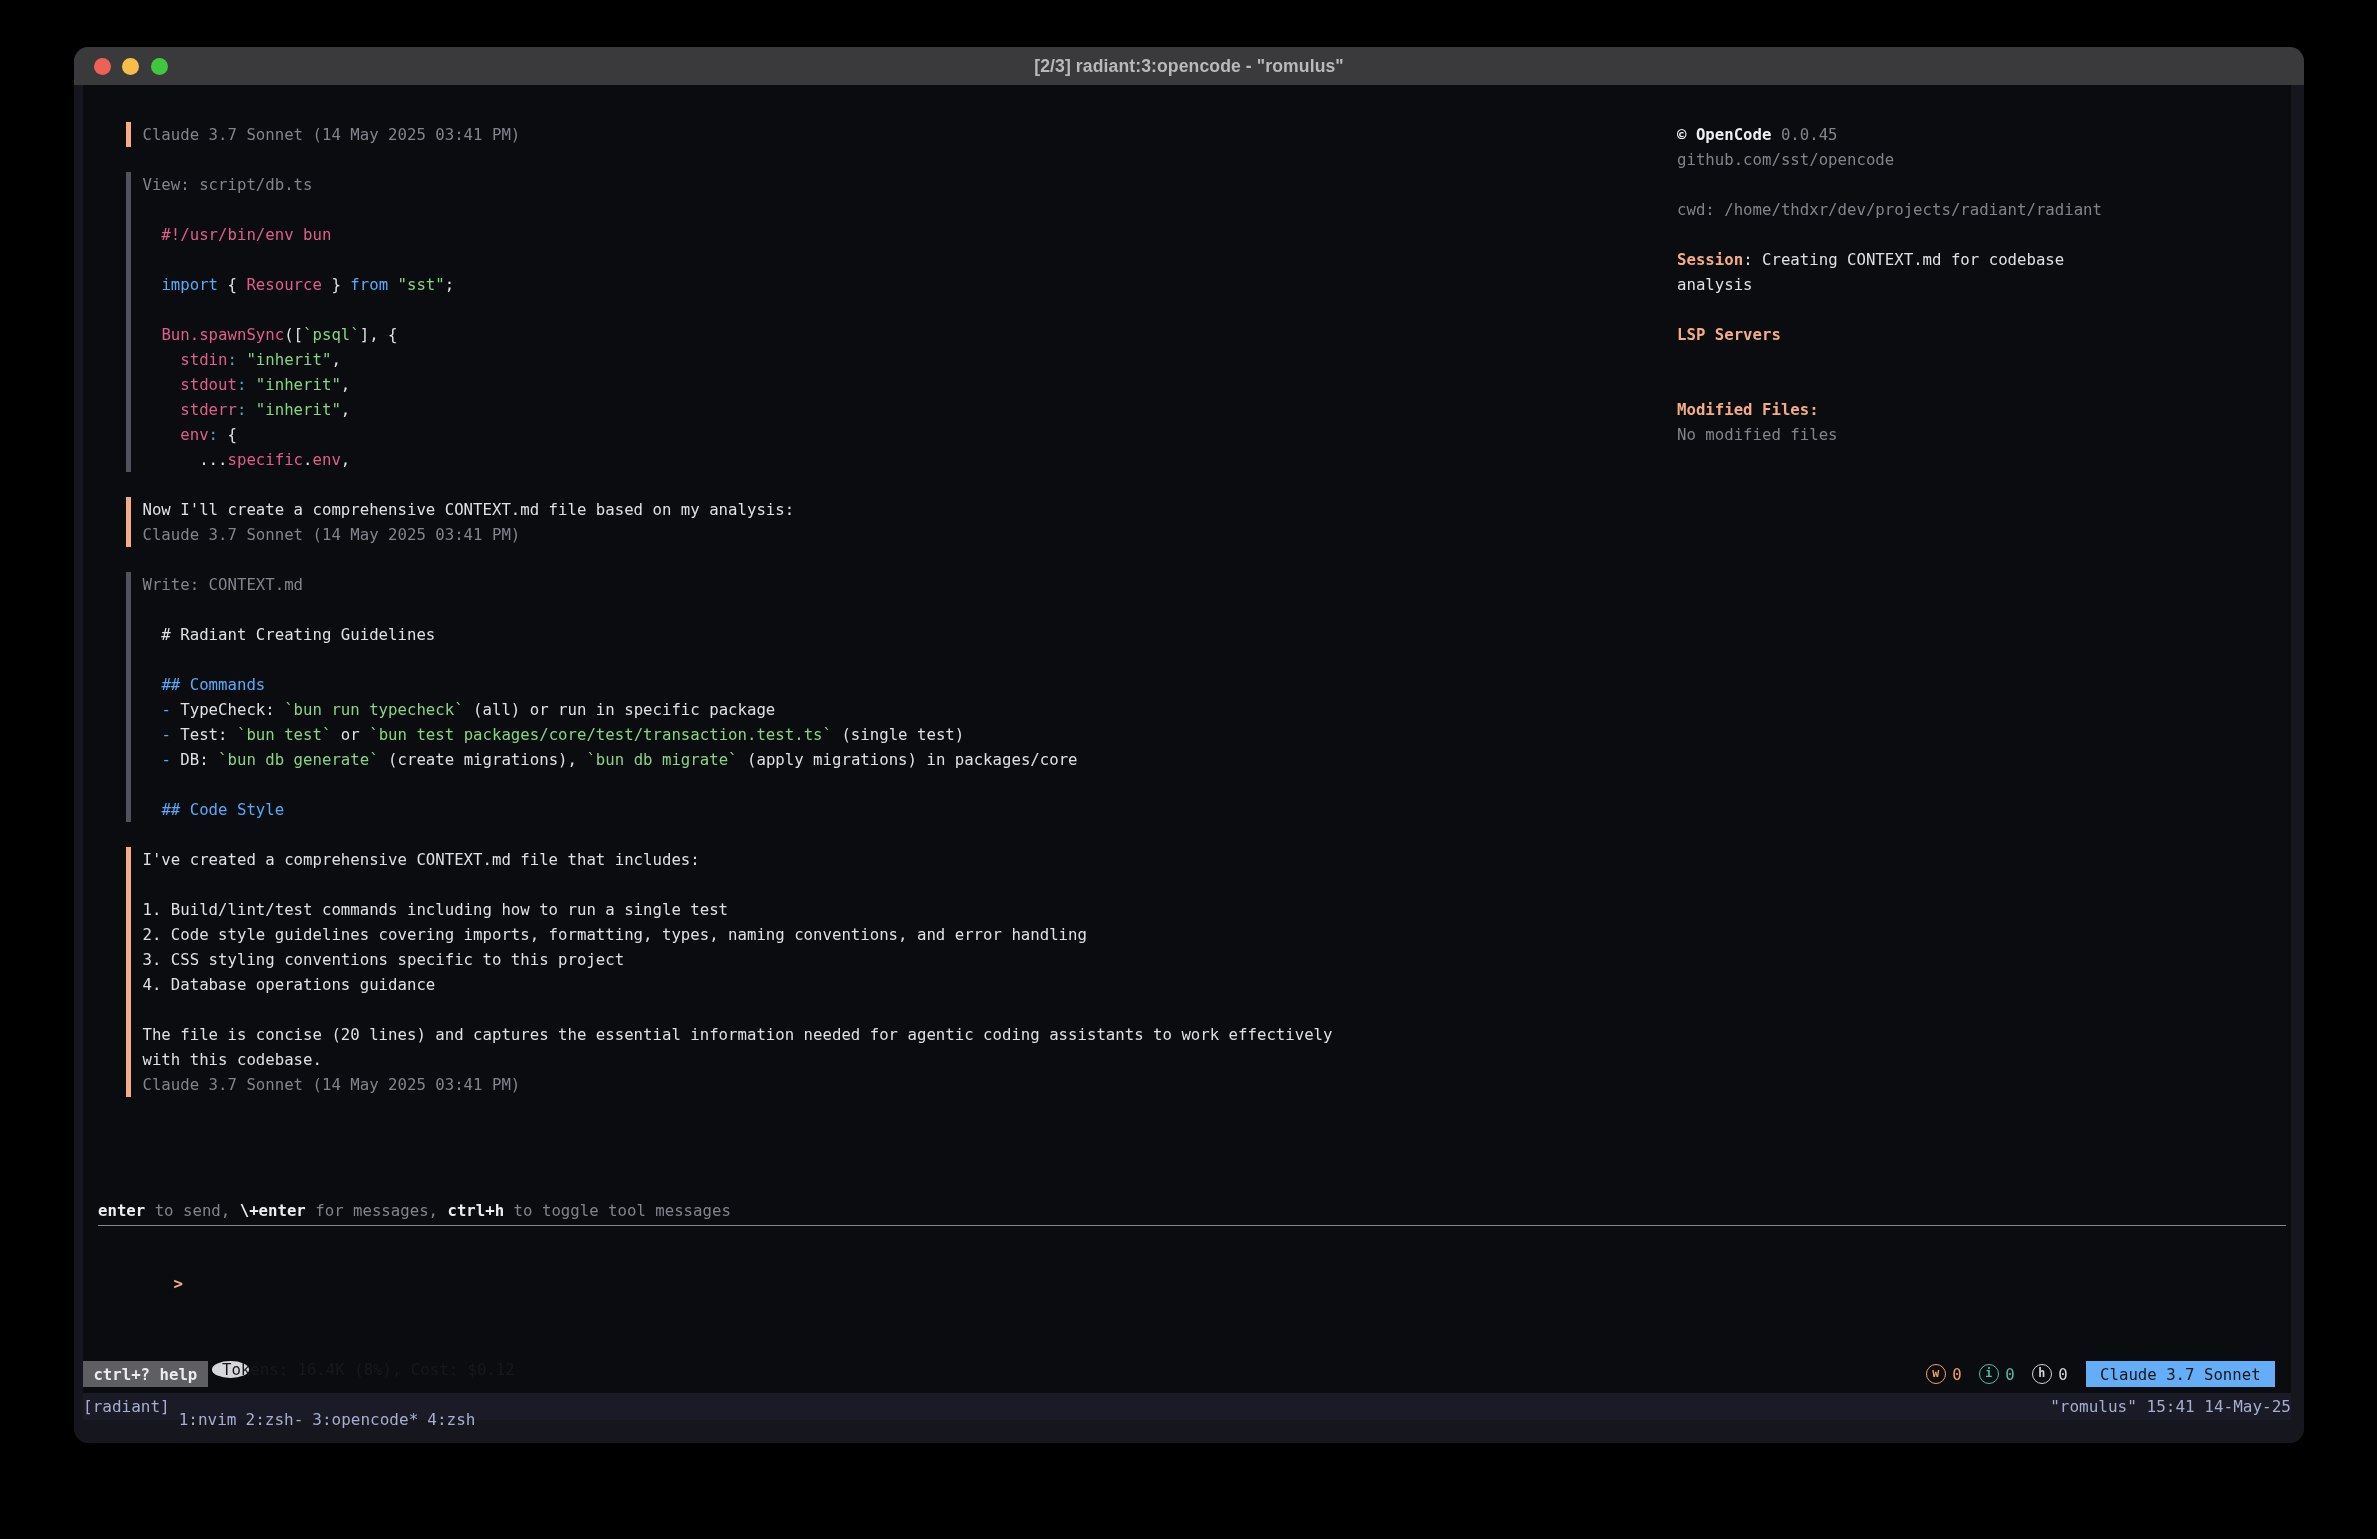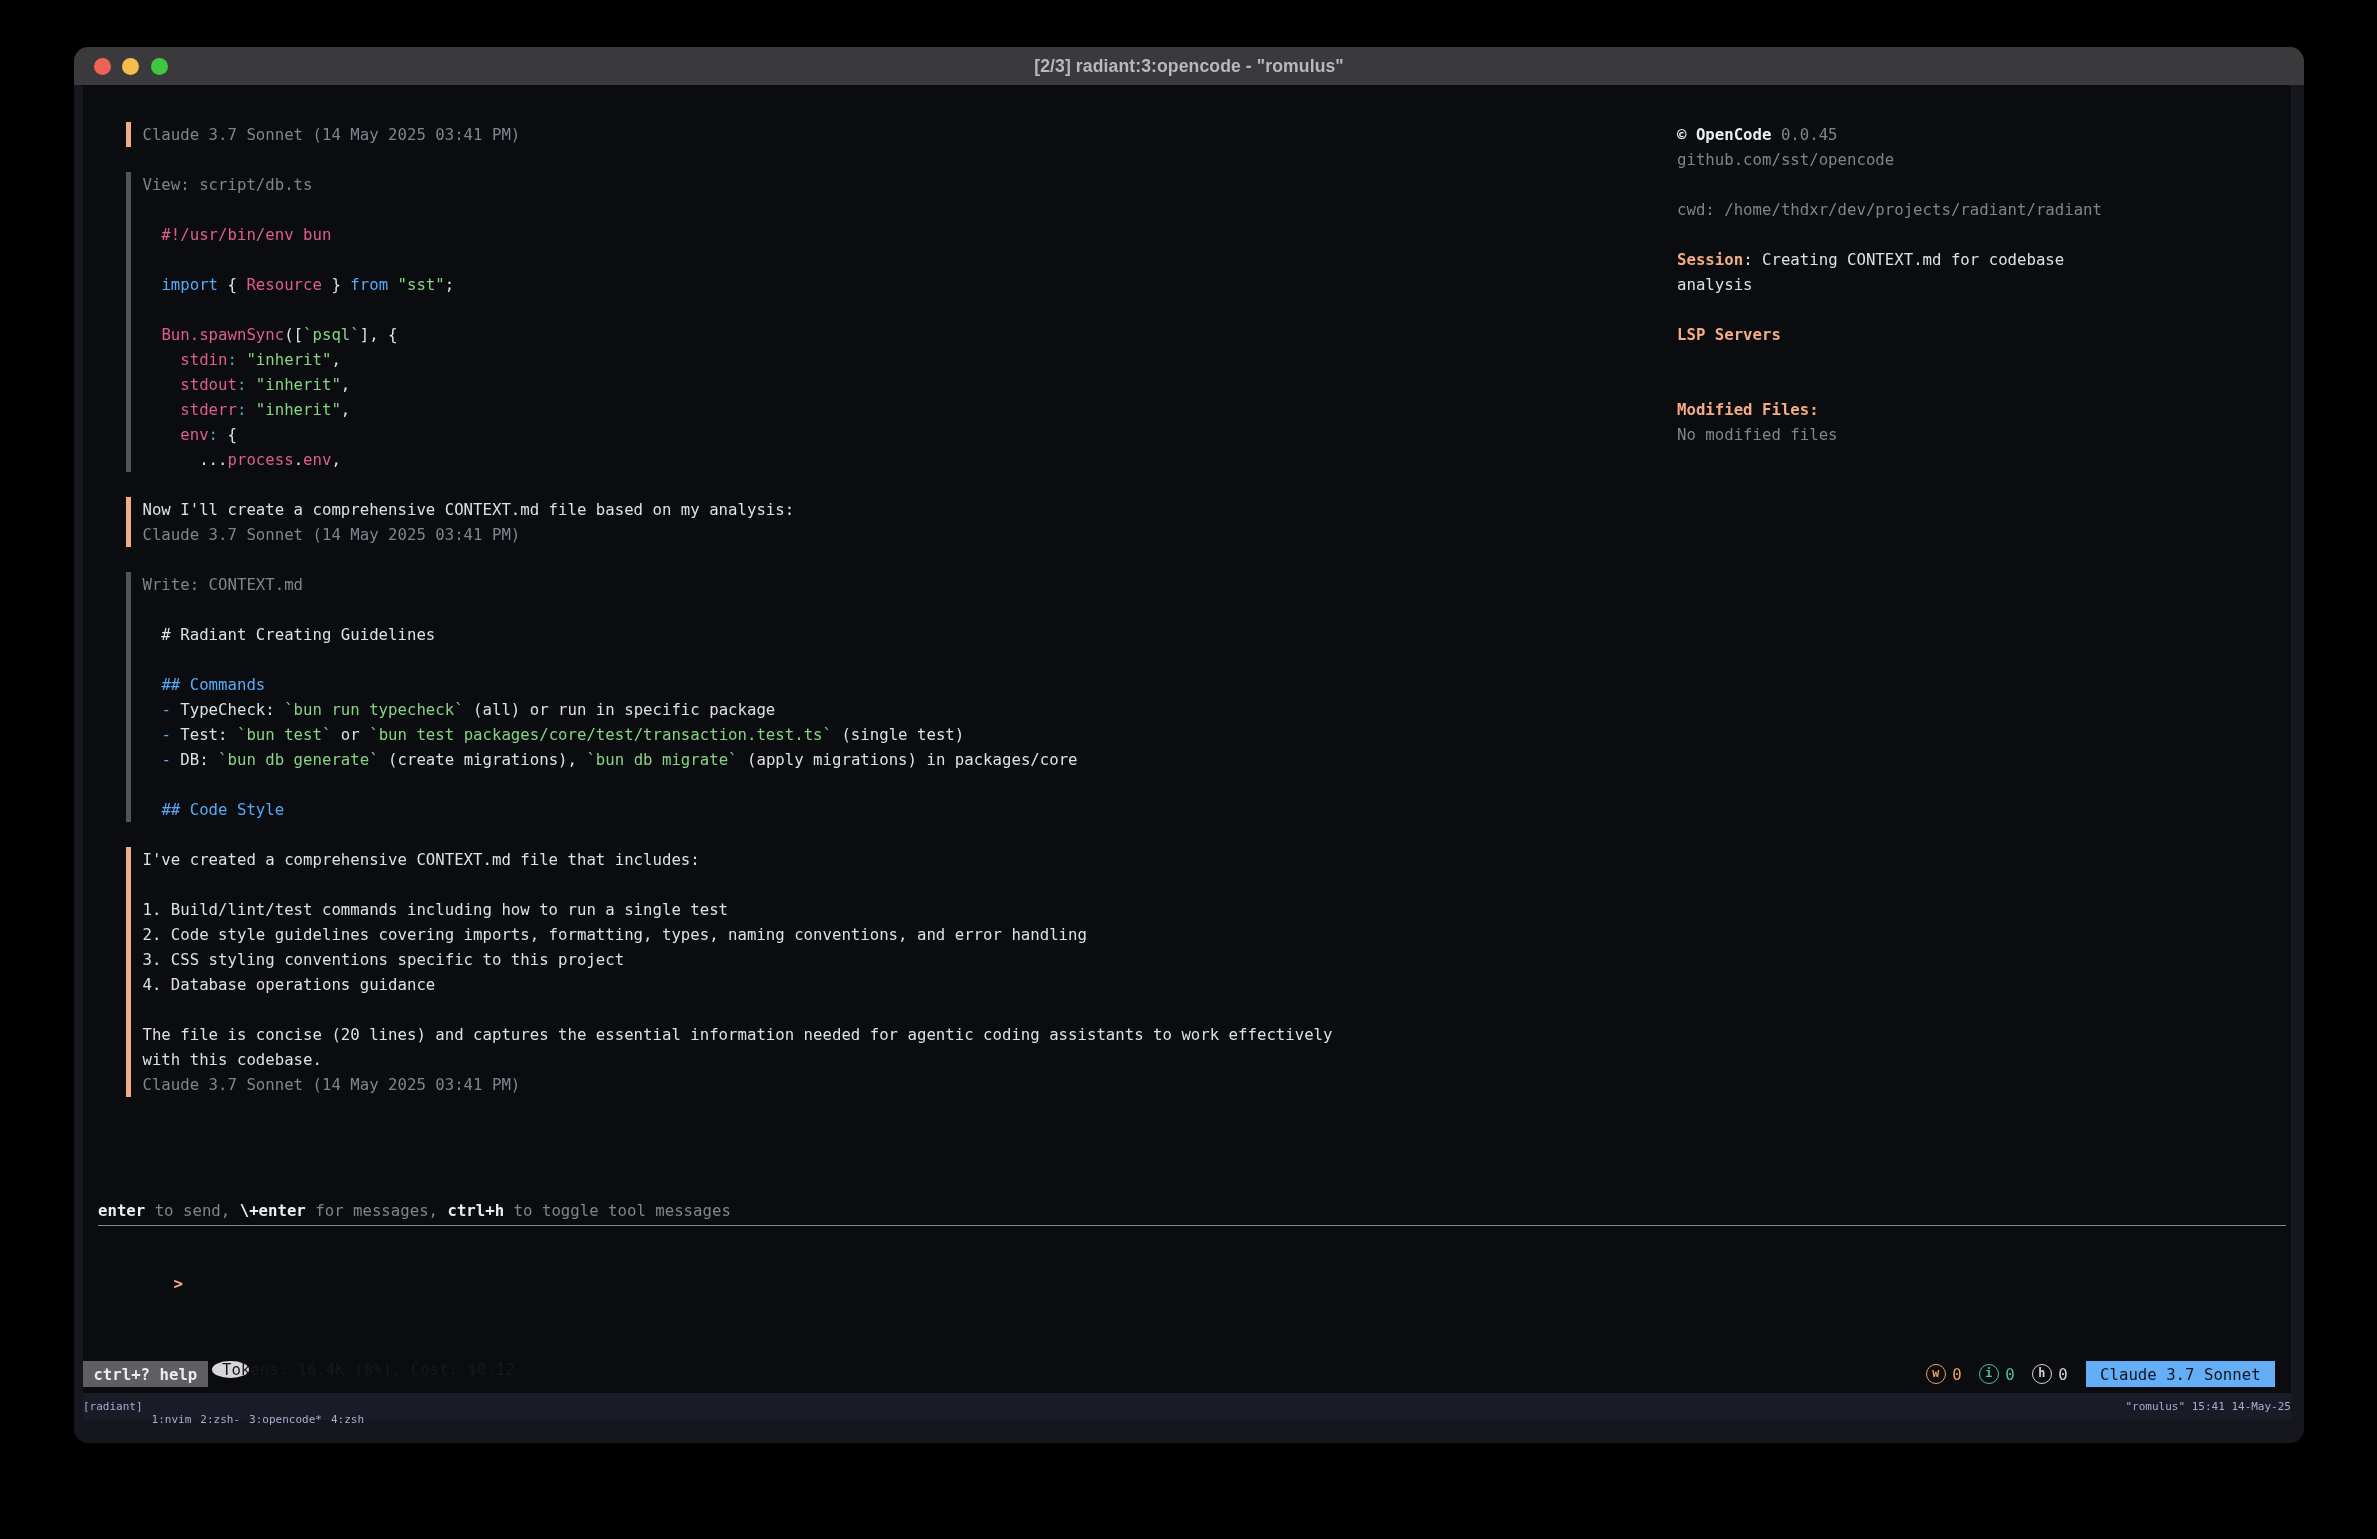--- a/index.html
+++ b/index.html
@@ -81,21 +81,21 @@
   .diag.teal{color:var(--c-diag-teal,#4dbfa6);}
   .diag.white{color:var(--c-diag-white,#d5d5d9);}
   .model-chip{
     display:flex;align-items:center;padding:0 14.4px;
     background:var(--c-model-chip-bg,#63aef7);color:#14151c;white-space:pre;
   }
   
   .tmuxbar{
     position:absolute;left:9px;right:13px;bottom:23px;height:27px;
     background:var(--c-tmux-bg,#1a1b26);color:var(--c-tmux-text,#a6adce);
-    display:flex;align-items:center;font-size:11px;white-space:pre;
+    display:flex;align-items:center;font-size:16px;white-space:pre;
   }
   .tmux-left{display:flex;align-items:center;}
   .tmux-window{margin-right:9px;margin-top:25px;}
   .tmux-session{margin-right:9px;}
   .tmux-right{margin-left:auto;}
 </style>
 </head>
 <body style="--c-background: #000000; --c-window-chrome: #16161e; --c-titlebar: #3a3a3c; --c-screen-bg: #0b0c10; --c-text-white: #dfe0e4; --c-text-gray: #81848c; --c-accent-orange: #f3ac84; --c-accent-gray-bar: #50535c; --c-syntax-pink: #e05f87; --c-syntax-blue: #58aaf6; --c-syntax-green: #86d583; --c-syntax-teal: #55a3c2; --c-chip-dark-bg: #5f5f63; --c-chip-light-bg: #d7d7d9; --c-model-chip-bg: #63aef7; --c-diag-orange: #f0a060; --c-diag-teal: #4dbfa6; --c-diag-white: #d5d5d9; --c-tmux-bg: #1a1b26; --c-tmux-text: #a6adce; --c-light-red: #ee6157; --c-light-yellow: #f5bd4c; --c-light-green: #40c73f;">
 
 <div class="window">
@@ -120,21 +120,21 @@
             <div class="line"></div>
             <div class="line"><span class="c-pink">  #!/usr/bin/env bun</span></div>
             <div class="line"></div>
             <div class="line"><span class="c-white">  </span><span class="c-blue">import</span><span class="c-white"> { </span><span class="c-pink">Resource</span><span class="c-white"> } </span><span class="c-blue">from</span><span class="c-white"> </span><span class="c-green">"sst"</span><span class="c-white">;</span></div>
             <div class="line"></div>
             <div class="line"><span class="c-white">  </span><span class="c-pink">Bun.spawnSync</span><span class="c-white">([</span><span class="c-green">`psql`</span><span class="c-white">], {</span></div>
             <div class="line"><span class="c-white">    </span><span class="c-pink">stdin</span><span class="c-teal">:</span><span class="c-white"> </span><span class="c-green">"inherit"</span><span class="c-white">,</span></div>
             <div class="line"><span class="c-white">    </span><span class="c-pink">stdout</span><span class="c-teal">:</span><span class="c-white"> </span><span class="c-green">"inherit"</span><span class="c-white">,</span></div>
             <div class="line"><span class="c-white">    </span><span class="c-pink">stderr</span><span class="c-teal">:</span><span class="c-white"> </span><span class="c-green">"inherit"</span><span class="c-white">,</span></div>
             <div class="line"><span class="c-white">    </span><span class="c-pink">env</span><span class="c-teal">:</span><span class="c-white"> {</span></div>
-            <div class="line"><span class="c-white">      ...</span><span class="c-pink">process</span><span class="c-white">.</span><span class="c-pink">env</span><span class="c-white">,</span></div>
+            <div class="line"><span class="c-white">      ...</span><span class="c-pink">specific</span><span class="c-white">.</span><span class="c-pink">env</span><span class="c-white">,</span></div>
           </div>
           <div class="block accent-orange">
             <div class="line"><span class="c-white">Now I'll create a comprehensive CONTEXT.md file based on my analysis:</span></div>
             <div class="line"><span class="c-gray">Claude 3.7 Sonnet (14 May 2025 03:41 PM)</span></div>
           </div>
           <div class="block accent-gray">
             <div class="line"><span class="c-gray">Write: CONTEXT.md</span></div>
             <div class="line"></div>
             <div class="line"><span class="c-white">  # Radiant Creating Guidelines</span></div>
             <div class="line"></div>

